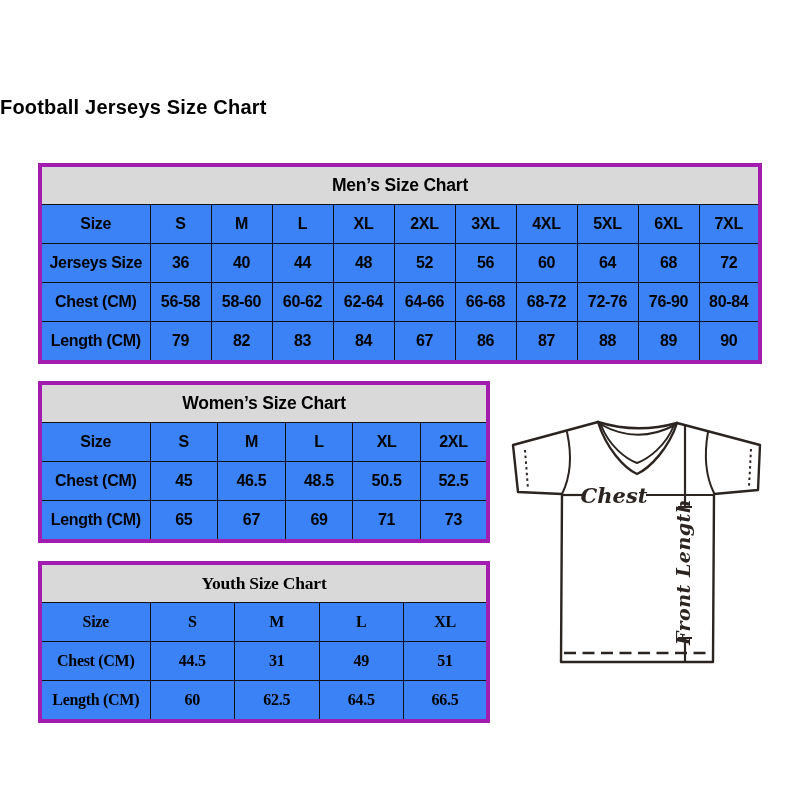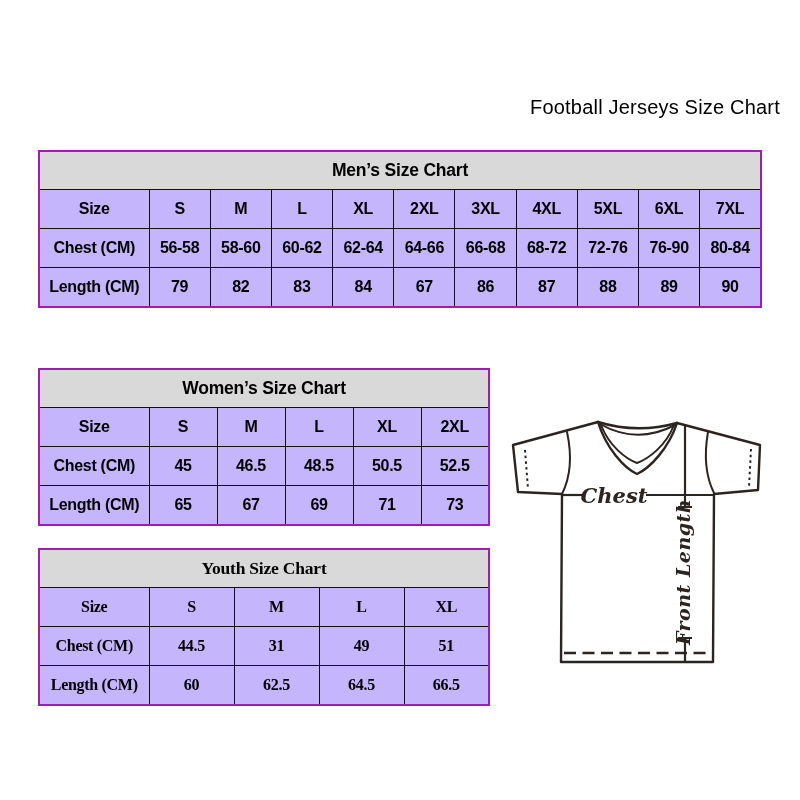--- a/index.html
+++ b/index.html
@@ -1,26 +1,26 @@
 <!DOCTYPE html>
 <html><head>
 <meta charset="utf-8">
 <style>
   html,body{margin:0;padding:0;background:#ffffff;}
   .page{
     position:relative;width:800px;height:800px;background:#ffffff;overflow:hidden;
     font-family:"Liberation Sans",sans-serif;color:#000;
   }
   .title{
-    position:absolute;top:96px;left:0;width:780px;text-align:right;
-    font-size:20px;font-weight:normal;letter-spacing:.2px;color:#000;
+    position:absolute;top:96px;left:0;width:780px;text-align:left;
+    font-size:20px;font-weight:bold;letter-spacing:.2px;color:#000;
   }
   table.size-table{
     position:absolute;border-collapse:collapse;table-layout:fixed;
-    background:#c4b5fd;border:2px solid #a21caf;
+    background:#3b82f6;border:4px solid #a21caf;margin-top:13px;
   }
   #table-mens{left:38px;top:150px;width:724px;}
   #table-womens{left:38px;top:368px;width:452px;}
   #table-youth{left:38px;top:548px;width:452px;font-family:Liberation Serif, serif;}
   .size-table th,.size-table td{
     border:1.5px solid #111;text-align:center;vertical-align:middle;
     font-weight:bold;padding:0;color:#000;
   }
   .tbl-hdr{
     height:37px;background:#d9d9d9;font-size:17.5px;letter-spacing:-.2px;
@@ -65,20 +65,33 @@
           <td>S</td>
           <td>M</td>
           <td>L</td>
           <td>XL</td>
           <td>2XL</td>
           <td>3XL</td>
           <td>4XL</td>
           <td>5XL</td>
           <td>6XL</td>
           <td>7XL</td>
+        </tr>
+        <tr>
+          <th class="row-label">Jerseys Size</th>
+          <td>36</td>
+          <td>40</td>
+          <td>44</td>
+          <td>48</td>
+          <td>52</td>
+          <td>56</td>
+          <td>60</td>
+          <td>64</td>
+          <td>68</td>
+          <td>72</td>
         </tr>
         <tr>
           <th class="row-label">Chest (CM)</th>
           <td>56-58</td>
           <td>58-60</td>
           <td>60-62</td>
           <td>62-64</td>
           <td>64-66</td>
           <td>66-68</td>
           <td>68-72</td>

